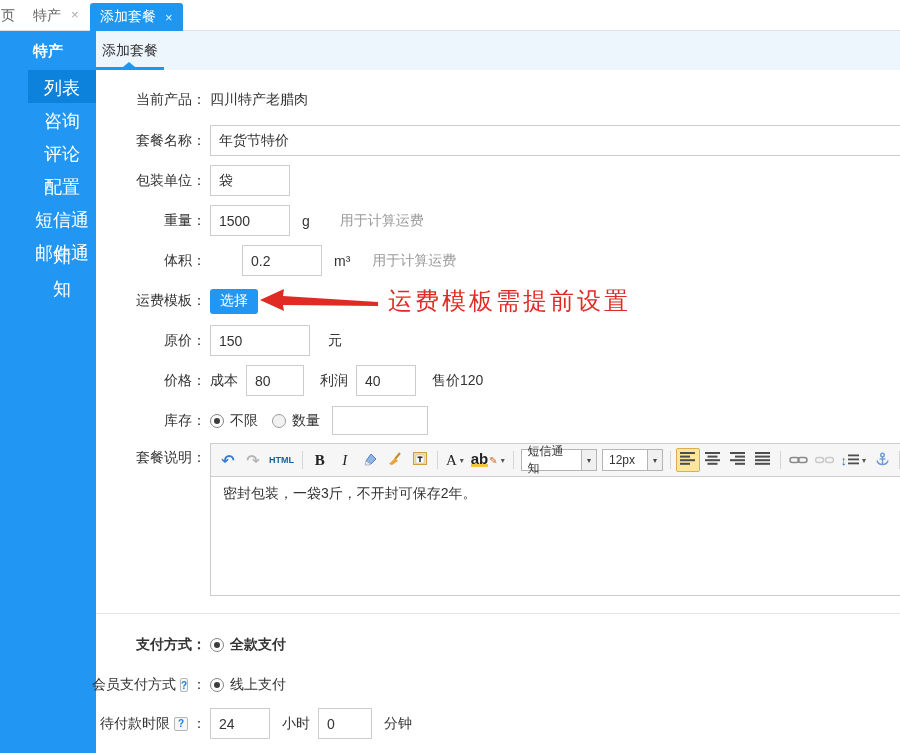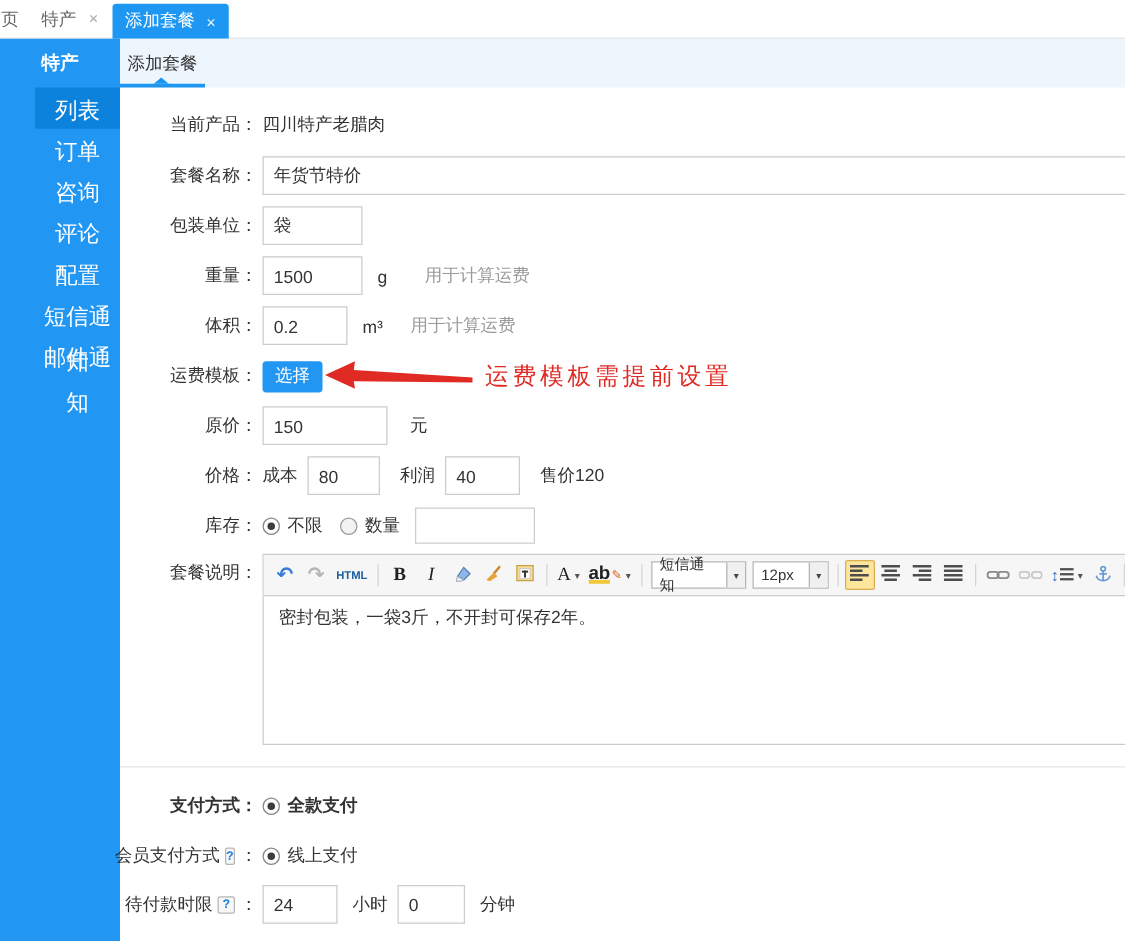--- a/index.html
+++ b/index.html
@@ -34,21 +34,21 @@
   .lbl { position:absolute; left:0; top:0; width:110px; height:100%; text-align:right; color:#333;
          display:flex; align-items:center; justify-content:flex-end; gap:4px; white-space:nowrap; }
   .fld { position:absolute; left:114px; top:0; height:100%; display:flex; align-items:center; white-space:nowrap; }
   input.txt { height:31px; border:1px solid #ccc; padding:0 8px; font-size:14px; color:#333; font-family:inherit; background:#fff; }
   .unit { margin-left:12px; color:#333; }
   .hint { margin-left:30px; color:#9a9a9a; }
   .static-val { color:#333; }
   .inline-lab { color:#333; }
   .sel-btn { width:48px; height:25px; background:#2196f3; color:#fff; border:none; border-radius:3px; font-size:14px; font-family:inherit; cursor:pointer; }
   .annot-arrow { margin-left:2px; }
-  .annot-text { margin-left:8px; color:#df2b24; font-size:19px; letter-spacing:3px;
+  .annot-text { margin-left:8px; color:#df2b24; font-size:24px; letter-spacing:3px;
                 font-family:"DejaVu Serif","Liberation Serif",serif; }
   .radio { width:14px; height:14px; border:1px solid #858585; border-radius:50%; background:#fdfdfd; display:inline-block; position:relative; }
   .radio.on::after { content:""; position:absolute; left:3px; top:3px; width:6px; height:6px; border-radius:50%; background:#3c3c3c; }
   .radio.off { background:#f2f2f2; border-color:#9c9c9c; }
   .rlab { margin:0 0 0 6px; }
   .qicon { width:14px; height:14px; border:1px solid #b5b5b5; border-radius:2px; background:#f7f7f7;
            display:inline-flex; align-items:center; justify-content:center; font-size:10px; font-weight:bold; color:#1a7edb; }
   .divider { position:absolute; left:96px; top:613px; width:804px; height:1px; background:#e4e8ec; }
   
   .editor { position:absolute; left:210px; top:443px; width:700px; height:153px; border:1px solid #ccc; background:#fff; }
@@ -88,21 +88,20 @@
     </span>
     <span class="wtab-active">
       <span>添加套餐</span>
       <span class="x">×</span>
     </span>
   </div>
 
   <div class="sidebar">
     <div class="side-head">特产</div>
     <div class="side-item sel">列表</div>
-    <div class="side-item">订单</div>
     <div class="side-item">咨询</div>
     <div class="side-item">评论</div>
     <div class="side-item">配置</div>
     <div class="side-item">短信通知</div>
     <div class="side-item">邮件通知</div>
   </div>
 
   <div class="strip">
     <div class="strip-tab">添加套餐</div>
     <div class="strip-underline"></div>
@@ -134,21 +133,21 @@
     <span class="fld">
       <input class="txt" style="width: 80px;" value="1500">
       <span class="unit">g</span>
       <span class="hint">用于计算运费</span>
     </span>
   </div>
 
   <div class="frow" style="top:245px;height:31px;">
     <span class="lbl">体积：</span>
     <span class="fld">
-      <input class="txt" style="width: 68px;" value="0.2">
+      <input class="txt" style="width: 80px; margin-left: 32px;" value="0.2">
       <span class="unit">m³</span>
       <span class="hint" style="margin-left:22px;">用于计算运费</span>
     </span>
   </div>
 
   <div class="frow" style="top:288px;height:26px;">
     <span class="lbl">运费模板：</span>
     <span class="fld">
       <button class="sel-btn">选择</button>
       <span class="annot-arrow">

